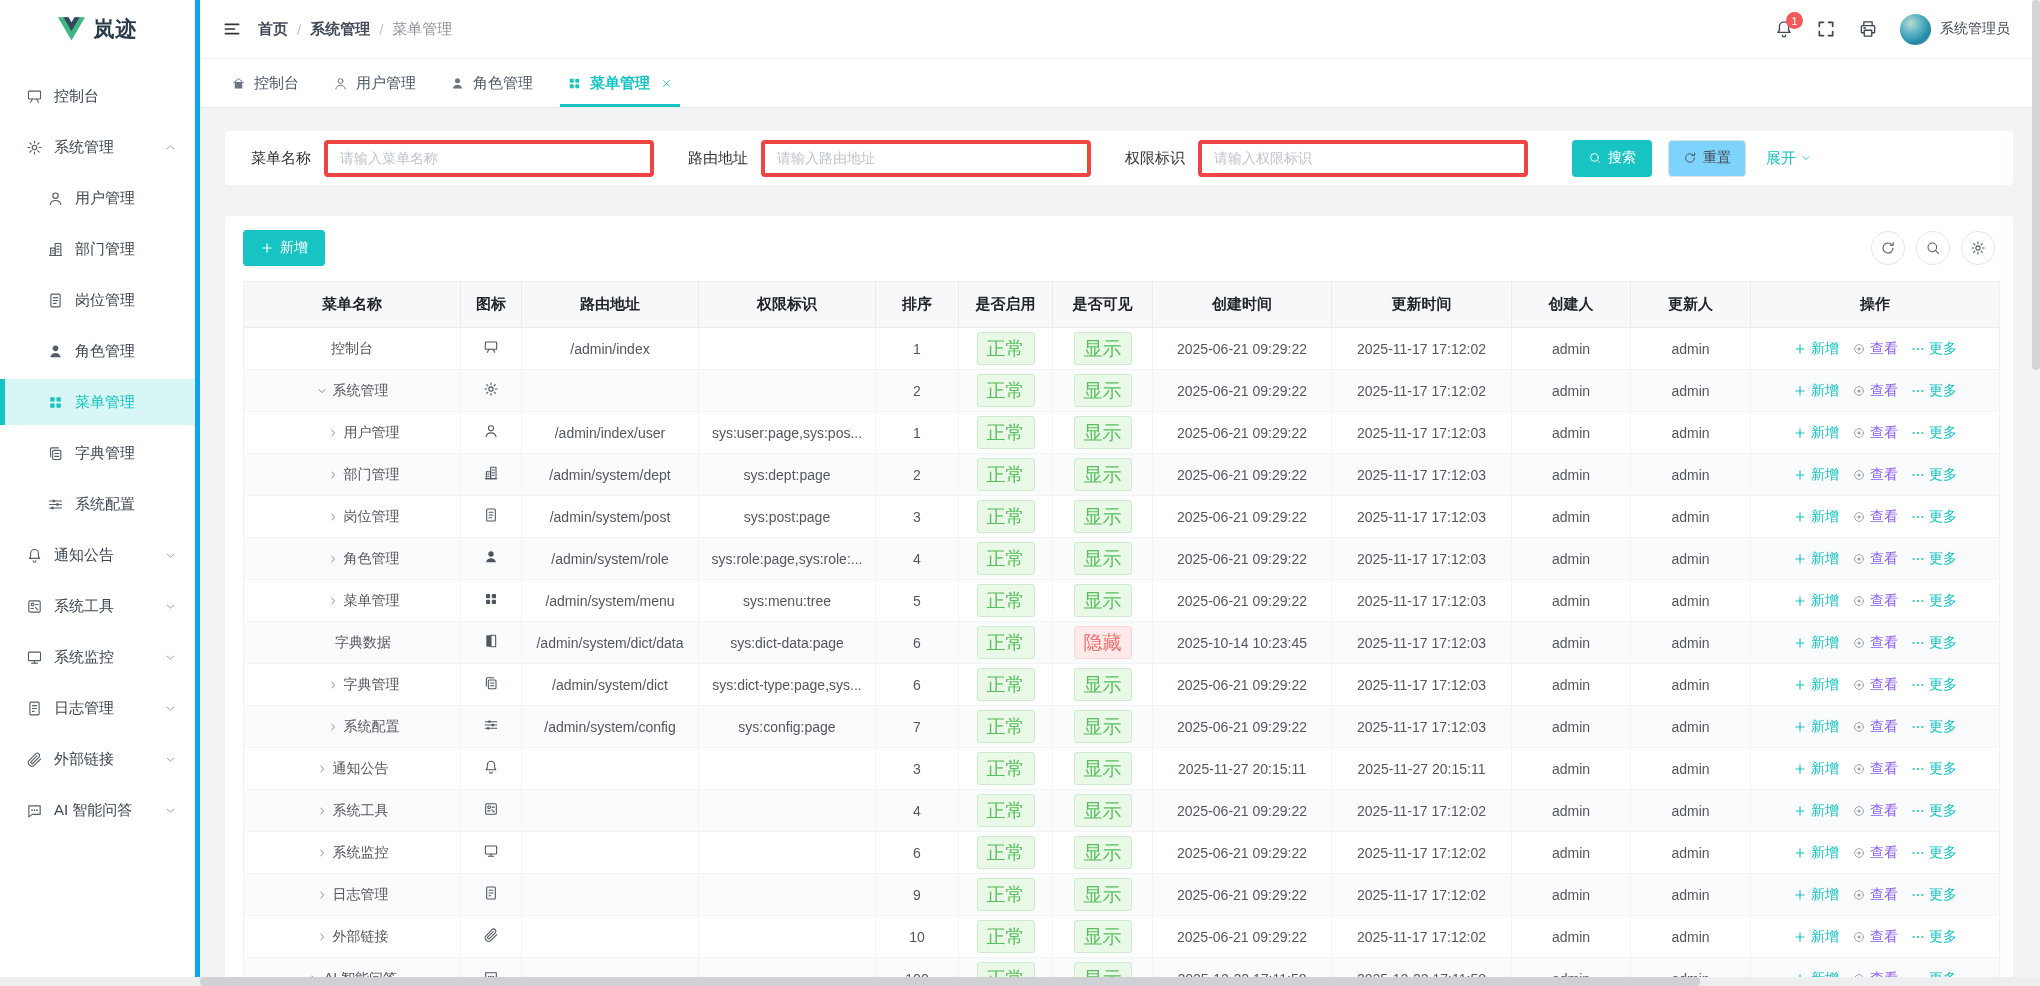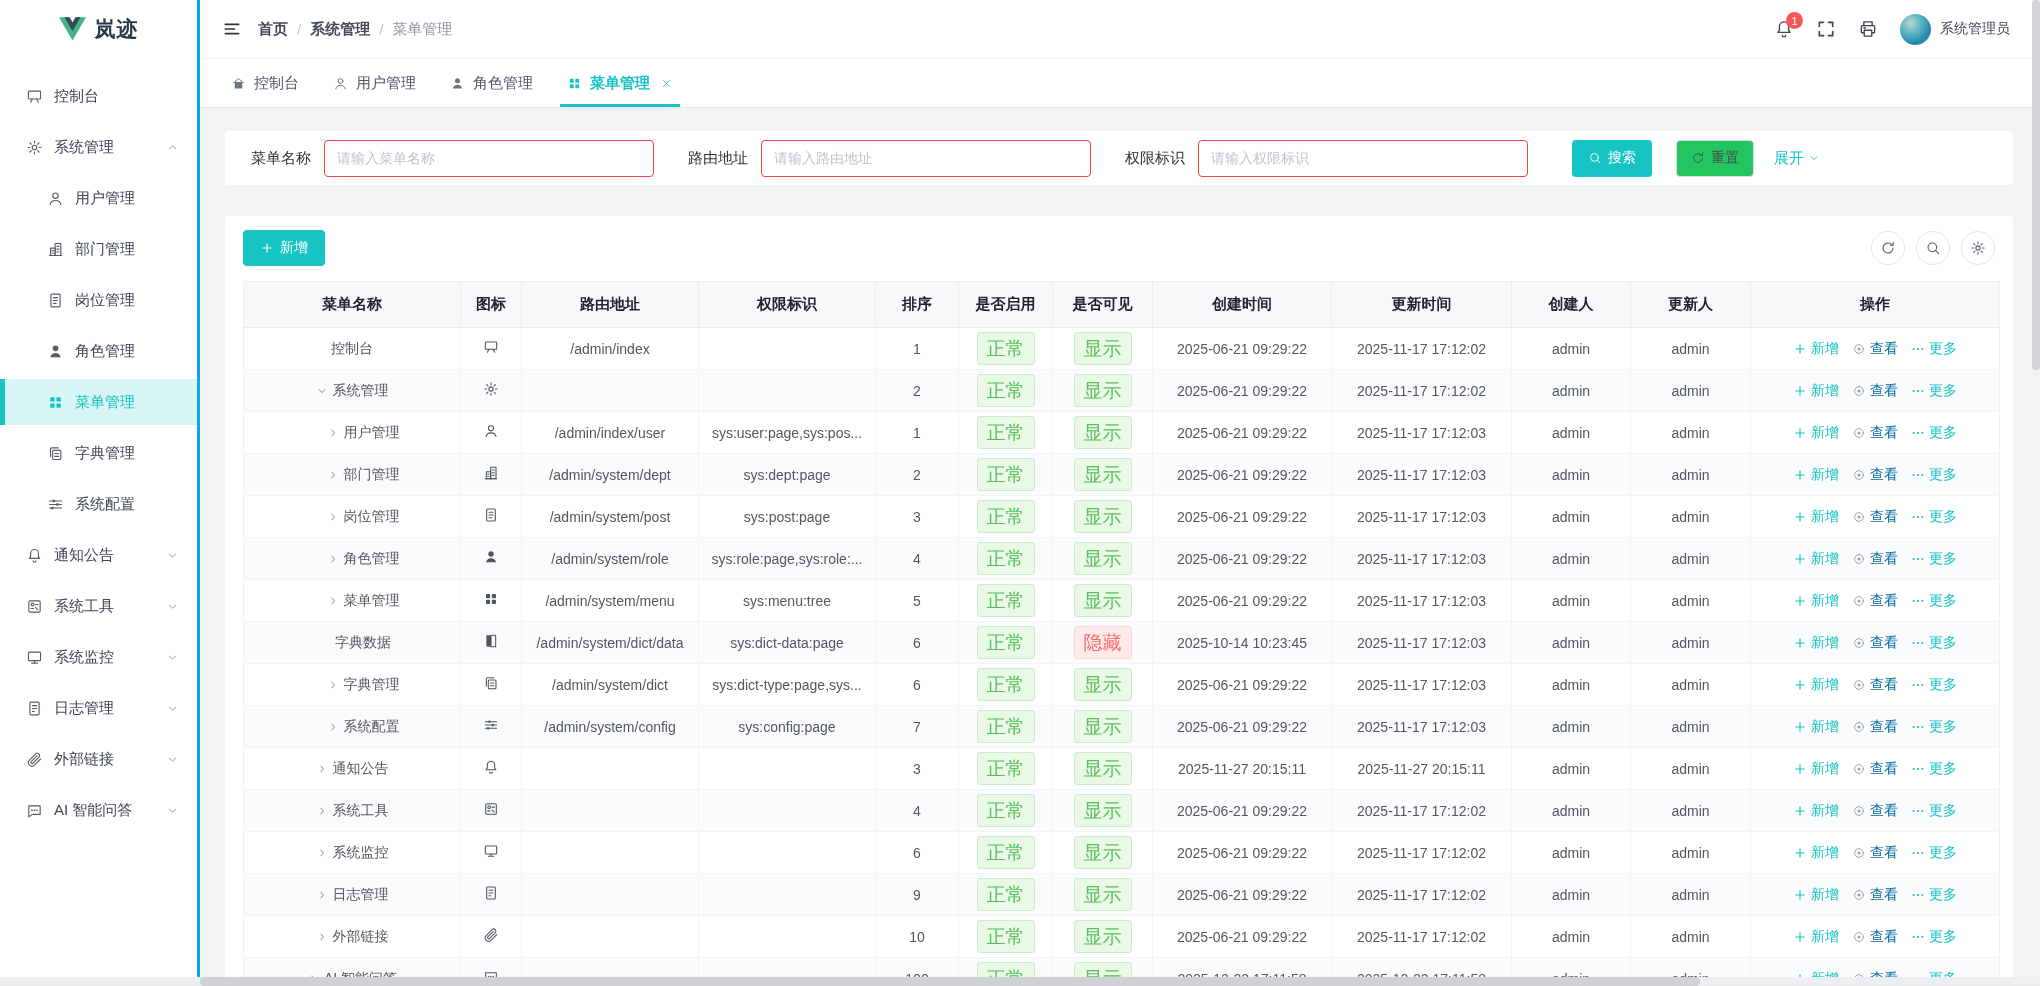--- a/index.html
+++ b/index.html
@@ -2,21 +2,21 @@
 <html><head>
 <meta charset="utf-8">
 <style>
   *{box-sizing:border-box;margin:0;padding:0}
   html,body{width:2040px;height:986px;overflow:hidden}
   body{font-family:"Liberation Sans","DejaVu Sans",sans-serif;background:#f2f3f5;color:#333}
   .app{display:flex;width:100%;height:100%}
   .ic{display:inline-flex;width:17px;height:17px;flex:none}
   .ic svg{width:100%;height:100%}
   
-  .sidebar{width:200px;height:100%;background:#fff;border-right:3px solid #0ea5e9;flex:none;overflow:hidden}
+  .sidebar{width:200px;height:100%;background:#fff;border-right:5px solid #0ea5e9;flex:none;overflow:hidden}
   .logo{height:58px;display:flex;align-items:center;justify-content:center;gap:9px}
   .logo .vlogo{width:27px;height:24px}
   .brand{font-size:21px;font-weight:700;color:#2b3a4a;letter-spacing:1px}
   .nav{padding:10px 0 0}
   .nav-item{height:46px;margin:5px 0;display:flex;align-items:center;gap:11px;padding:0 18px 0 26px;font-size:15px;color:#3d4654;cursor:pointer;position:relative}
   .nav-item .ic{color:#555e6b}
   .nav-item.child{padding-left:47px}
   .nav-item .chev{margin-left:auto;width:13px;height:13px;color:#8a919f}
   .nav-item.active{background:#d8f6f5;color:#17c3c3}
   .nav-item.active .ic{color:#17c3c3}
@@ -43,26 +43,26 @@
   .tab.active{color:#17c3c3;font-weight:700}
   .tab.active .ic{color:#17c3c3}
   .tab.active::after{content:"";position:absolute;left:10px;right:10px;bottom:0;height:3px;background:#17c3c3}
   .tab .tclose{width:13px;height:13px;color:#17c3c3;margin-left:2px}
   
   .content{flex:1;padding:23px 27px 0 25px;min-height:0;display:flex;flex-direction:column}
   .card{background:#fff;border-radius:4px}
   .search-card{height:54px;display:flex;align-items:center;padding:0 26px;flex:none}
   .sgroup{display:flex;align-items:center;margin-right:34px}
   .slabel{font-size:15px;color:#333;margin-right:13px;white-space:nowrap}
-  .sinput{width:330px;height:37px;border:1px solid #ef4444;border-radius:4px;padding:0 12px;font-size:14px;color:#333;outline:none}
+  .sinput{width:330px;height:37px;border:4px solid #ef4444;border-radius:4px;padding:0 12px;font-size:14px;color:#333;outline:none}
   .sinput::placeholder{color:#bfc4cc}
   .btn{display:inline-flex;align-items:center;justify-content:center;gap:6px;height:37px;border-radius:4px;font-size:14px;cursor:pointer;border:1px solid transparent}
   .btn .ic{width:14px;height:14px}
   .btn-primary{background:#17c3c3;color:#fff;padding:12px 15px;margin-left:10px}
-  .btn-plain{background:#22c55e;color:#454c56;border-color:#dcdfe6;padding:16px 14px;margin-left:24px}
+  .btn-plain{background:#7dd3fc;color:#454c56;border-color:#dcdfe6;padding:16px 14px;margin-left:16px}
   .expand-link{display:inline-flex;align-items:center;gap:4px;color:#17c3c3;font-size:15px;margin-left:20px;cursor:pointer}
   .expand-link .ic{width:12px;height:12px}
   
   .table-card{margin-top:31px;flex:1;min-height:0;padding:14px 18px 0;display:flex;flex-direction:column;overflow:hidden}
   .tc-toolbar{display:flex;align-items:center;justify-content:space-between;flex:none}
   .btn-add{background:#17c3c3;color:#fff;padding:0 16px;height:36px}
   .circle-btns{display:flex;gap:11px}
   .cbtn{width:34px;height:34px;border-radius:50%;border:1px solid #e4e6eb;background:#fff;display:flex;align-items:center;justify-content:center;color:#4e5969;cursor:pointer}
   .cbtn .ic{width:16px;height:16px}
   table{width:100%;border-collapse:collapse;table-layout:fixed;margin-top:15px;border:1px solid #f0f1f3}
@@ -75,21 +75,21 @@
   .tree.child{margin-left:22px}
   .tree .arrow{width:12px;height:12px;color:#646b76}
   .icell .ic{color:#4e5660;width:16px;height:16px}
   .pill{display:inline-block;min-width:44px;padding:3px 9px;font-size:19px;border-radius:3px;line-height:1.35}
   .pill-green{background:#e9f8e7;color:#57c05a;border:1px solid #cdeccb}
   .pill-red{background:#ffe9e9;color:#f56c6c;border:1px solid #ffd5d5}
   .acts{display:flex;align-items:center;justify-content:center;gap:13px}
   .act{display:inline-flex;align-items:center;gap:4px;font-size:14px;cursor:pointer;white-space:nowrap}
   .act .ic{width:14px;height:14px}
   .act.teal{color:#17c3c3}
-  .act.gray{color:#0369a1}
+  .act.gray{color:#8b5cf6}
   .act.gray .ic{color:#9aa0a8}
   
   .vtrack{position:fixed;top:0;right:0;width:8px;height:986px;background:#f3f3f4}
   .vthumb{position:absolute;top:0;right:0;width:8px;height:370px;border-radius:4px;background:#d3d5d9}
   .htrack{position:fixed;left:0;bottom:0;width:2040px;height:9px;background:#eceef0}
   .hthumb{position:absolute;left:200px;bottom:0;width:1500px;height:9px;border-radius:4px;background:#cfd1d5}
 </style>
 </head>
 <body>
 

